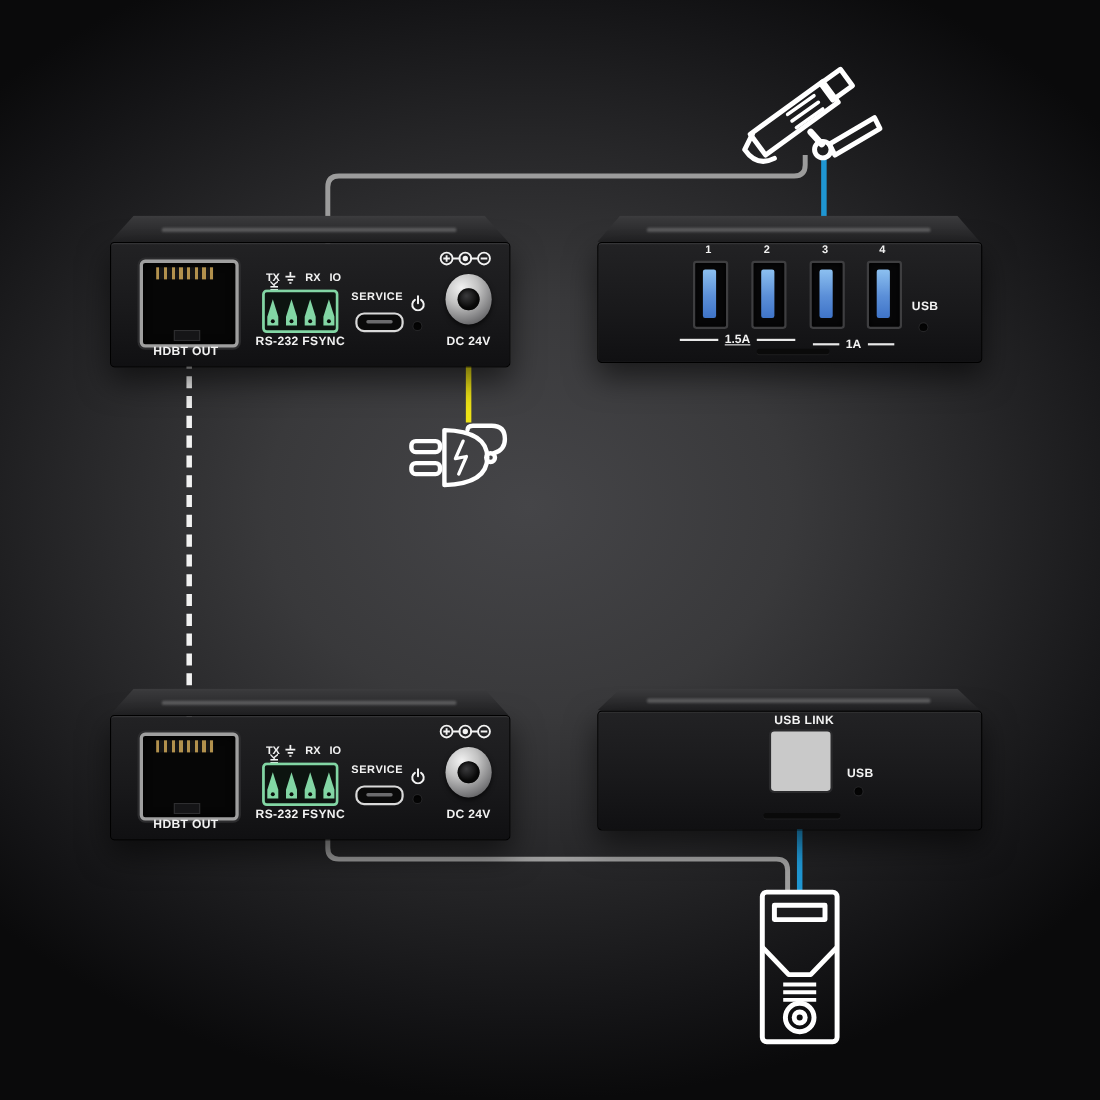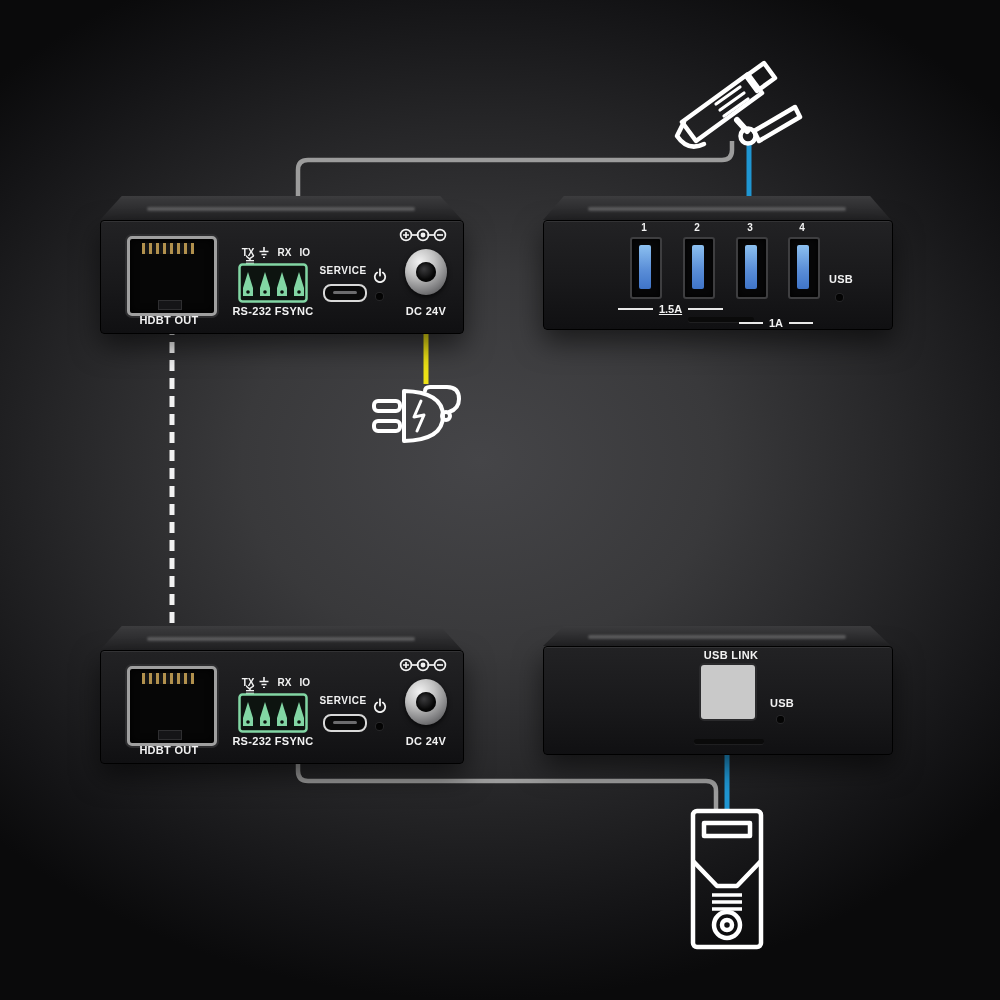--- a/index.html
+++ b/index.html
@@ -157,21 +157,21 @@
           <div class="usba-tongue"></div>
         </div>
       <div class="usba" style="left:244px;top:16px;">
           <div class="usba-tongue"></div>
         </div>
       <div class="amp" style="left:74px;top:82px;width:105px;text-decoration:underline;">
           <span class="bar"></span>
           <span>1.5A</span>
           <span class="bar"></span>
         </div>
-      <div class="amp" style="left:195px;top:96px;width:74px;align-items:center;">
+      <div class="amp" style="left:195px;top:86px;width:74px;align-items:center;">
           <span class="bar"></span>
           <span>1A</span>
           <span class="bar"></span>
         </div>
       <div class="lbl f11" style="left:282px;top:52px;width:30px;">USB</div>
       <div class="led" style="left:292px;top:73px;"></div>
       <div class="slot" style="left:144px;top:96px;width:66px;"></div>
     </div>
   </div>
 

